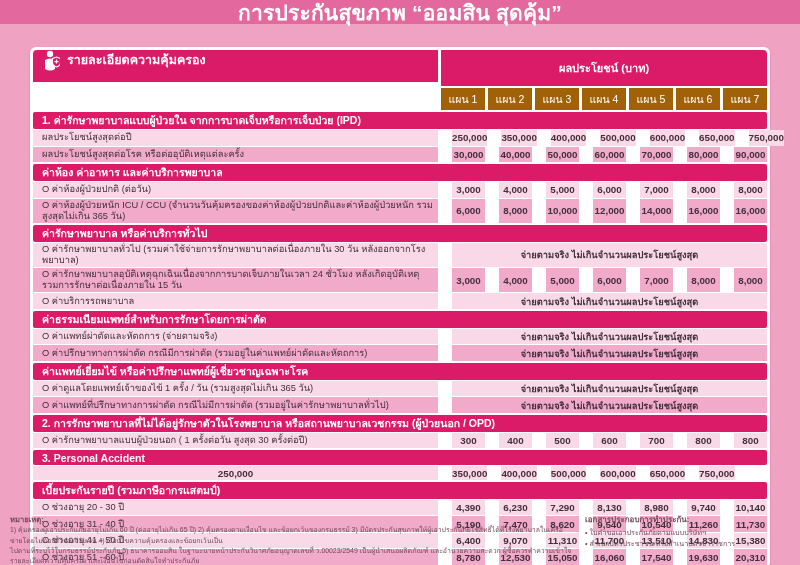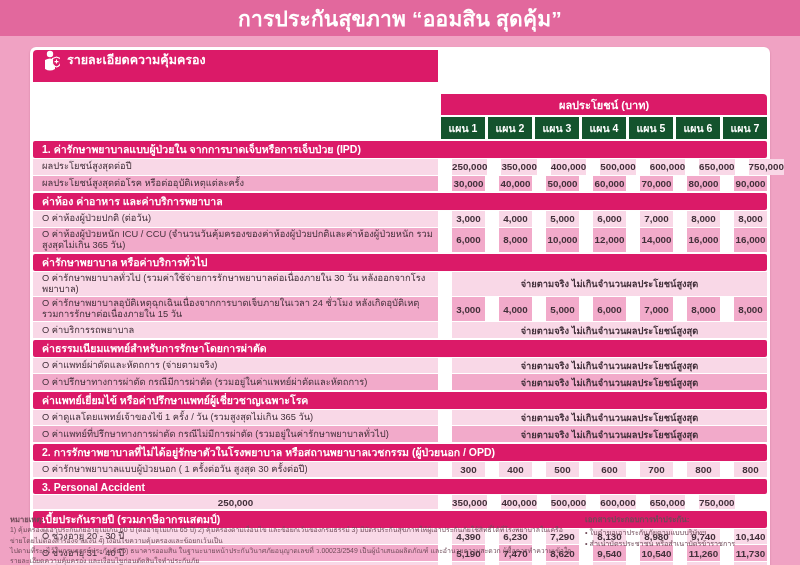--- a/index.html
+++ b/index.html
@@ -3,46 +3,46 @@
 <meta charset="utf-8">
 <style>
   html,body{margin:0;padding:0;}
   body{
     width:800px;height:565px;overflow:hidden;position:relative;
     background:#F0A2C3;
     font-family:"Liberation Sans","DejaVu Sans",sans-serif;
     -webkit-font-smoothing:antialiased;
   }
   .topbar{
-    height:36px;background:#E2689D;
+    height:24px;background:#E2689D;
     display:flex;align-items:center;justify-content:center;
   }
   .page-title{color:#ffffff;font-weight:bold;font-size:21px;letter-spacing:.2px;}
 
   .table-wrap{
     position:absolute;left:30px;top:47px;width:740px;
     background:#ffffff;border-radius:6px;padding:3px;box-sizing:border-box;
     box-shadow:0 1px 2px rgba(120,20,70,.25);
   }
   
   .thead{display:grid;grid-template-columns:405px 1fr;column-gap:3px;}
   .corner-cell{
     background:#DB1A68;border-radius:4px 0 0 0;height:32px;
     display:flex;align-items:flex-start;gap:7px;padding-left:9px;color:#fff;
   }
   .corner-label{font-weight:bold;font-size:12.5px;}
   .benefit-col{display:flex;flex-direction:column;row-gap:2px;}
   .benefit-title{
-    background:#DB1A68;border-radius:0 4px 0 0;height:21px;color:#fff;
+    background:#DB1A68;border-radius:0 4px 0 0;height:36px;color:#fff;
     display:flex;align-items:center;justify-content:center;
-    font-weight:bold;font-size:11px;margin-top:44px;
+    font-weight:bold;font-size:11px;
   }
   .plans-row{display:grid;grid-template-columns:repeat(7,1fr);column-gap:3px;height:22px;}
   .plan-cell{
-    background:#14532d;color:#fff;font-weight:bold;font-size:10.5px;
+    background:#a16207;color:#fff;font-weight:normal;font-size:10.5px;
     display:flex;align-items:center;justify-content:center;
   }
   
   .tbody{margin-top:2px;}
   .section-row{
     background:#DB1A68;color:#fff;font-weight:bold;font-size:10.5px;
     min-height:15px;display:flex;align-items:center;padding-left:9px;
     border-radius:2px;margin-top:2px;
   }
   .data-row{

